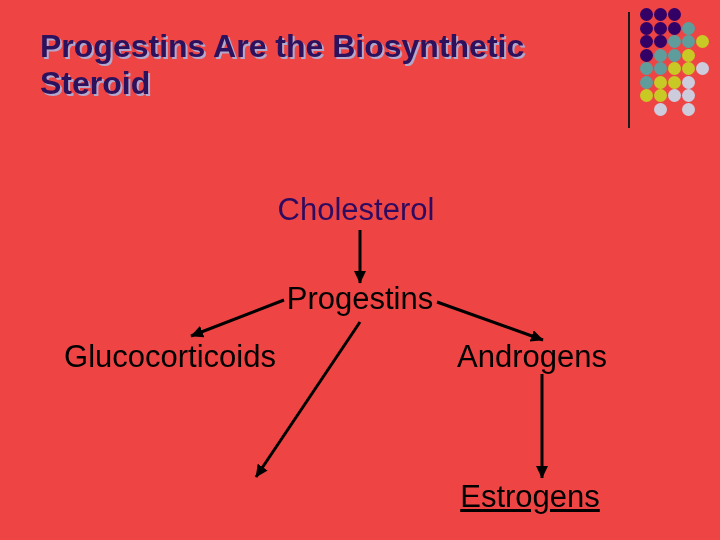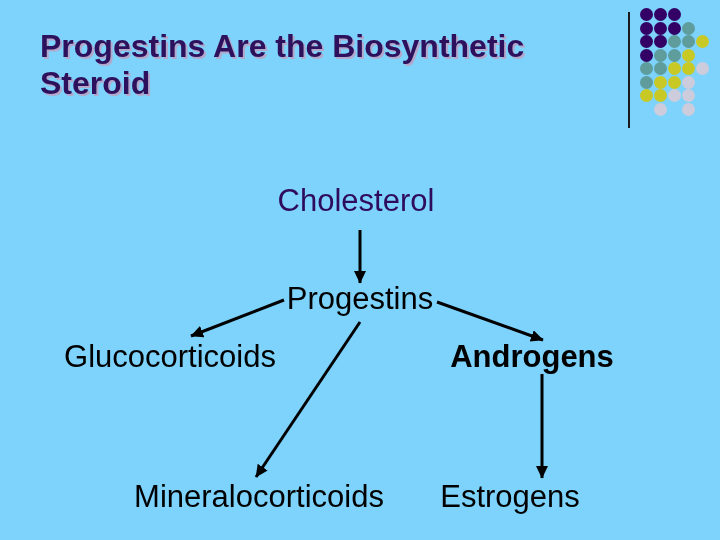--- a/index.html
+++ b/index.html
@@ -5,21 +5,21 @@
   html, body {
     margin: 0;
     padding: 0;
     background: #ffffff;
     font-family: "Liberation Sans", sans-serif;
   }
   .slide {
     position: relative;
     width: 720px;
     height: 540px;
-    background: #7dd3fc;
+    background: #ef4444;
     overflow: hidden;
   }
 
   
   .title {
     position: absolute;
     left: 40px;
     top: 28px;
     font-size: 32px;
     font-weight: bold;
@@ -64,26 +64,26 @@
     top: 0;
     pointer-events: none;
   }
   .node {
     position: absolute;
     transform: translate(-50%, -50%);
     font-size: 31px;
     color: #000000;
     white-space: nowrap;
   }
-  .node-cholesterol        { left: 356px; top: 201px; }
+  .node-cholesterol        { left: 356px; top: 210px; }
   .node-progestins         { left: 360px; top: 299px; }
   .node-glucocorticoids    { left: 170px; top: 357px; }
   .node-androgens          { left: 532px; top: 357px; }
   .node-mineralocorticoids { left: 259px; top: 497px; }
-  .node-estrogens          { left: 510px; top: 497px; }
+  .node-estrogens          { left: 530px; top: 497px; text-decoration: underline; }
 </style>
 </head>
 <body>
 
 <div class="slide">
 
   <div class="title">
     <div class="title-line">Progestins Are the Biosynthetic</div>
     <div class="title-line">Steroid</div>
   </div>
@@ -134,18 +134,17 @@
       <line x1="360" y1="230" x2="360" y2="283" stroke="#000000" stroke-width="3" marker-end="url(#ah)"></line>
       <line x1="284" y1="300" x2="191" y2="336" stroke="#000000" stroke-width="3" marker-end="url(#ah)"></line>
       <line x1="437" y1="302" x2="543" y2="340" stroke="#000000" stroke-width="3" marker-end="url(#ah)"></line>
       <line x1="360" y1="322" x2="256" y2="477" stroke="#000000" stroke-width="3" marker-end="url(#ah)"></line>
       <line x1="542" y1="374" x2="542" y2="478" stroke="#000000" stroke-width="3" marker-end="url(#ah)"></line>
     </svg>
 
     <div class="node node-cholesterol" style="color: rgb(46, 11, 94);">Cholesterol</div>
     <div class="node node-glucocorticoids" style="color: rgb(0, 0, 0);">Glucocorticoids</div>
     <div class="node node-progestins" style="color: rgb(0, 0, 0);">Progestins</div>
-    <div class="node node-androgens" style="color: rgb(0, 0, 0); font-weight: bold;">Androgens</div>
-    <div class="node node-mineralocorticoids" style="color: rgb(0, 0, 0);">Mineralocorticoids</div>
+    <div class="node node-androgens" style="color: rgb(0, 0, 0);">Androgens</div>
     <div class="node node-estrogens" style="color: rgb(0, 0, 0);">Estrogens</div>
   </div>
 
 </div>
 
 </body></html>

